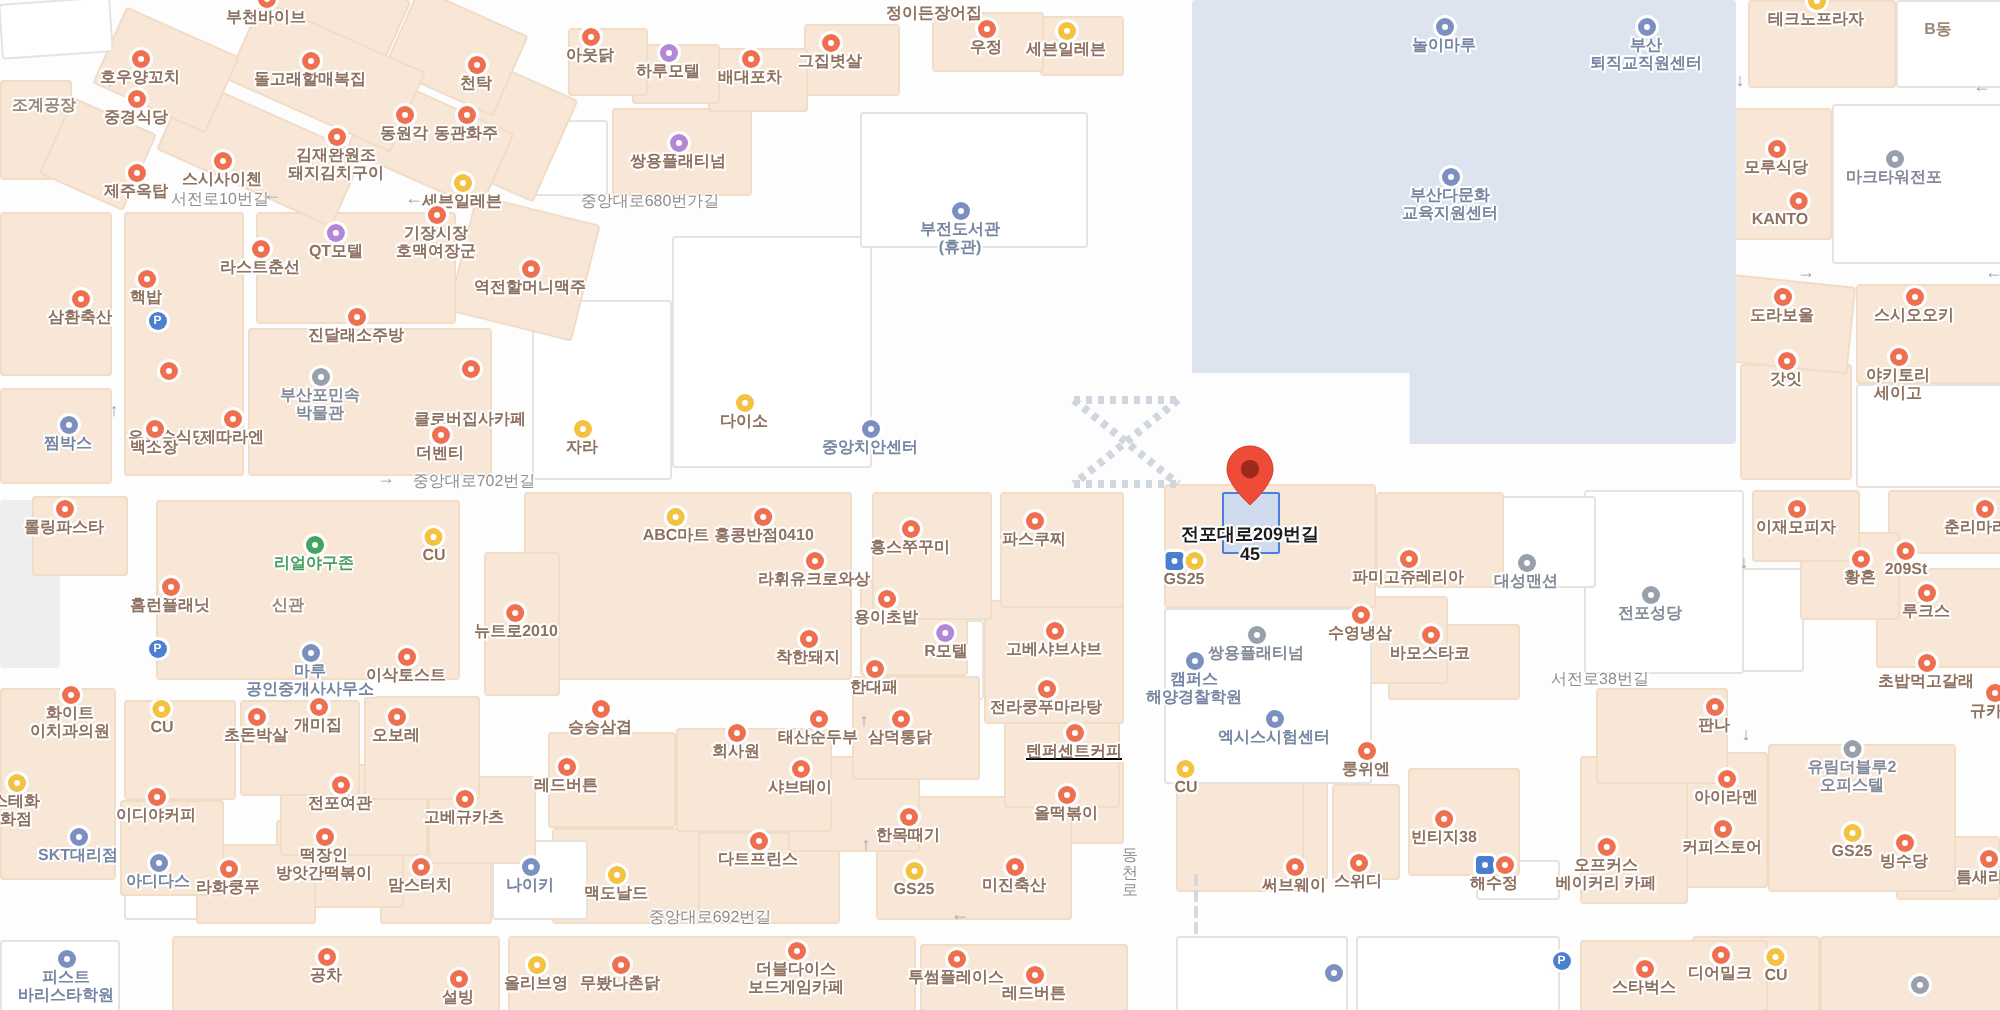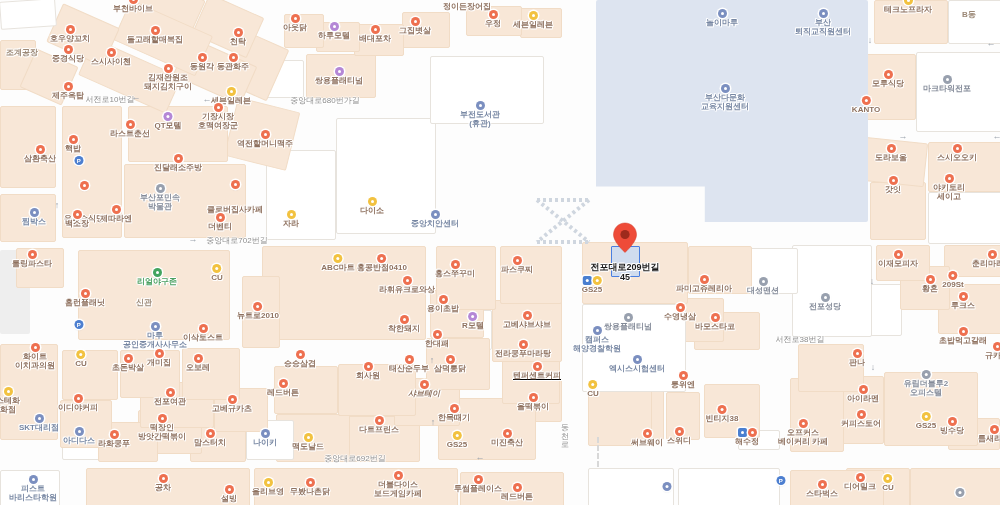--- a/index.html
+++ b/index.html
@@ -198,21 +198,21 @@
         <span class="ic" style="background: rgb(238, 112, 80);"></span>
       </span>
       <span class="ln" style="color: rgb(143, 114, 96);">동원각</span>
     </div>
     <div class="poi" style="left: 233px; top: 53px;">
       <span class="icons">
         <span class="ic" style="background: rgb(238, 112, 80);"></span>
       </span>
       <span class="ln" style="color: rgb(143, 114, 96);">동관화주</span>
     </div>
-    <div class="poi" style="left: 111px; top: 48px;">
+    <div class="poi" style="left: 111px; top: 76px;">
       <span class="icons">
         <span class="ic" style="background: rgb(238, 112, 80);"></span>
       </span>
       <span class="ln" style="color: rgb(143, 114, 96);">스시사이첸</span>
     </div>
     <div class="poi" style="left: 168px; top: 64px;">
       <span class="icons">
         <span class="ic" style="background: rgb(238, 112, 80);"></span>
       </span>
       <span class="ln" style="color: rgb(143, 114, 96);">김재완원조</span>
@@ -420,21 +420,21 @@
         <span class="ic" style="background: rgb(238, 112, 80);"></span>
       </span>
       <span class="ln" style="color: rgb(143, 114, 96);">모루식당</span>
     </div>
     <div class="poi" style="left: 947px; top: 75px;">
       <span class="icons">
         <span class="ic" style="background: rgb(152, 160, 174);"></span>
       </span>
       <span class="ln" style="color: rgb(132, 139, 153);">마크타워전포</span>
     </div>
-    <div class="poi" style="left: 866px; top: 96px;">
+    <div class="poi" style="left: 890px; top: 96px; align-items: flex-end;">
       <span class="icons">
         <span class="ic" style="background: rgb(238, 112, 80);"></span>
       </span>
       <span class="ln" style="color: rgb(143, 114, 96);">KANTO</span>
     </div>
     <div class="poi" style="left: 891px; top: 144px;">
       <span class="icons">
         <span class="ic" style="background: rgb(238, 112, 80);"></span>
       </span>
       <span class="ln" style="color: rgb(143, 114, 96);">도라보울</span>
@@ -802,21 +802,21 @@
         <span class="ic" style="background: rgb(123, 143, 192);"></span>
       </span>
       <span class="ln" style="color: rgb(119, 135, 163);">나이키</span>
     </div>
     <div class="poi" style="left: 283px; top: 379px;">
       <span class="icons">
         <span class="ic" style="background: rgb(238, 112, 80);"></span>
       </span>
       <span class="ln" style="color: rgb(143, 114, 96);">레드버튼</span>
     </div>
-    <div class="poi" style="left: 424px; top: 380px; font-style: italic;">
+    <div class="poi" style="left: 400px; top: 380px;">
       <span class="icons">
         <span class="ic" style="background: rgb(238, 112, 80);"></span>
       </span>
       <span class="ln" style="color: rgb(143, 114, 96);">샤브테이</span>
     </div>
     <div class="poi" style="left: 379px; top: 416px;">
       <span class="icons">
         <span class="ic" style="background: rgb(238, 112, 80);"></span>
       </span>
       <span class="ln" style="color: rgb(143, 114, 96);">다트프린스</span>

